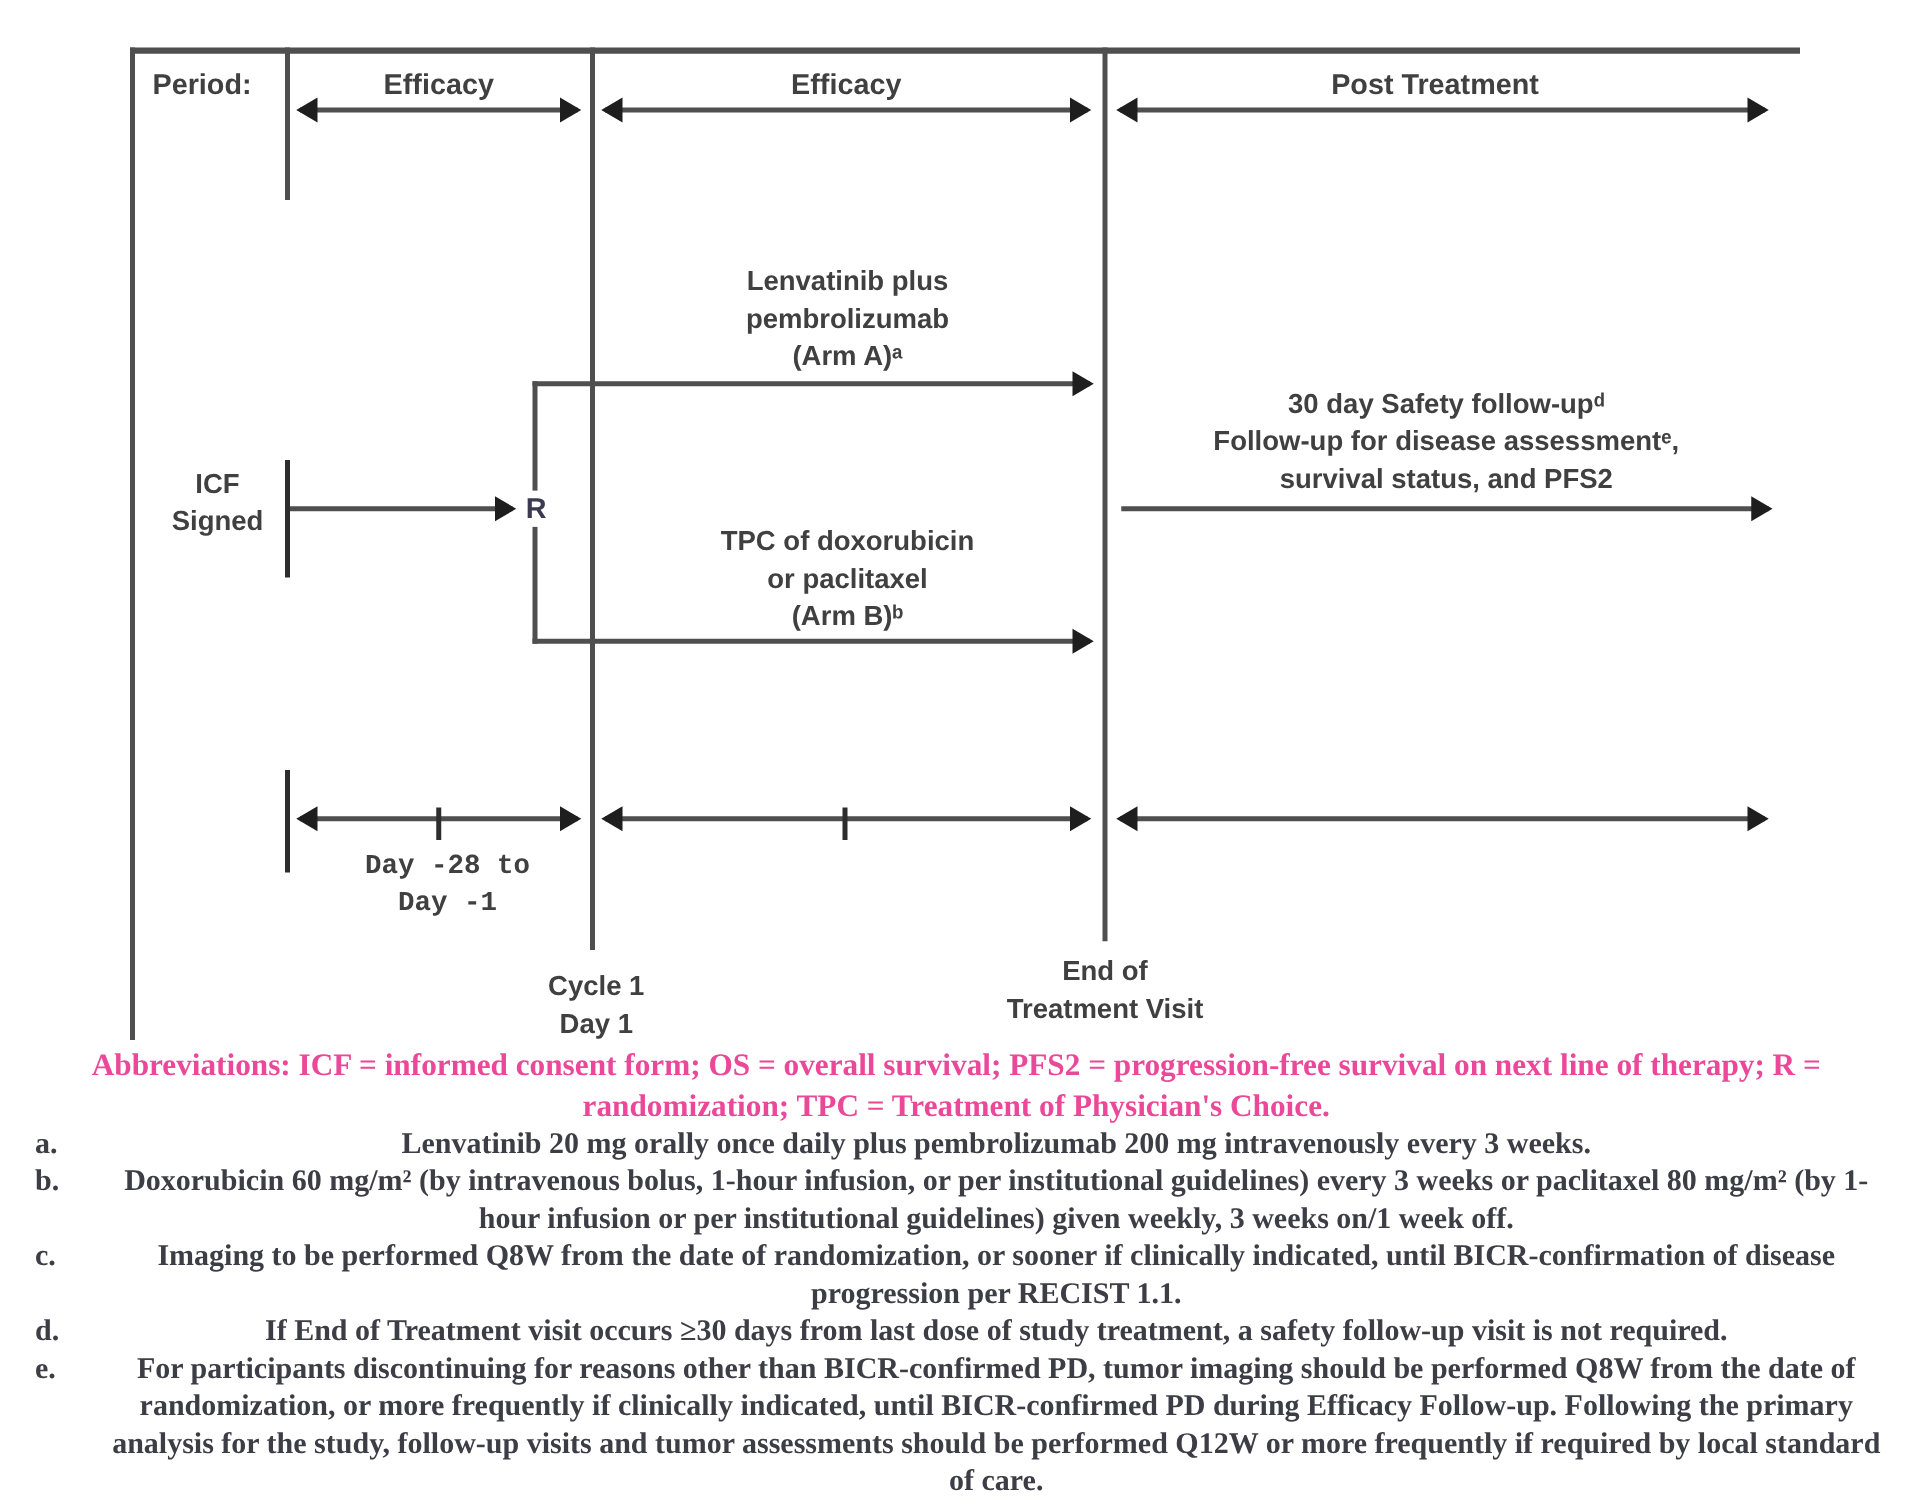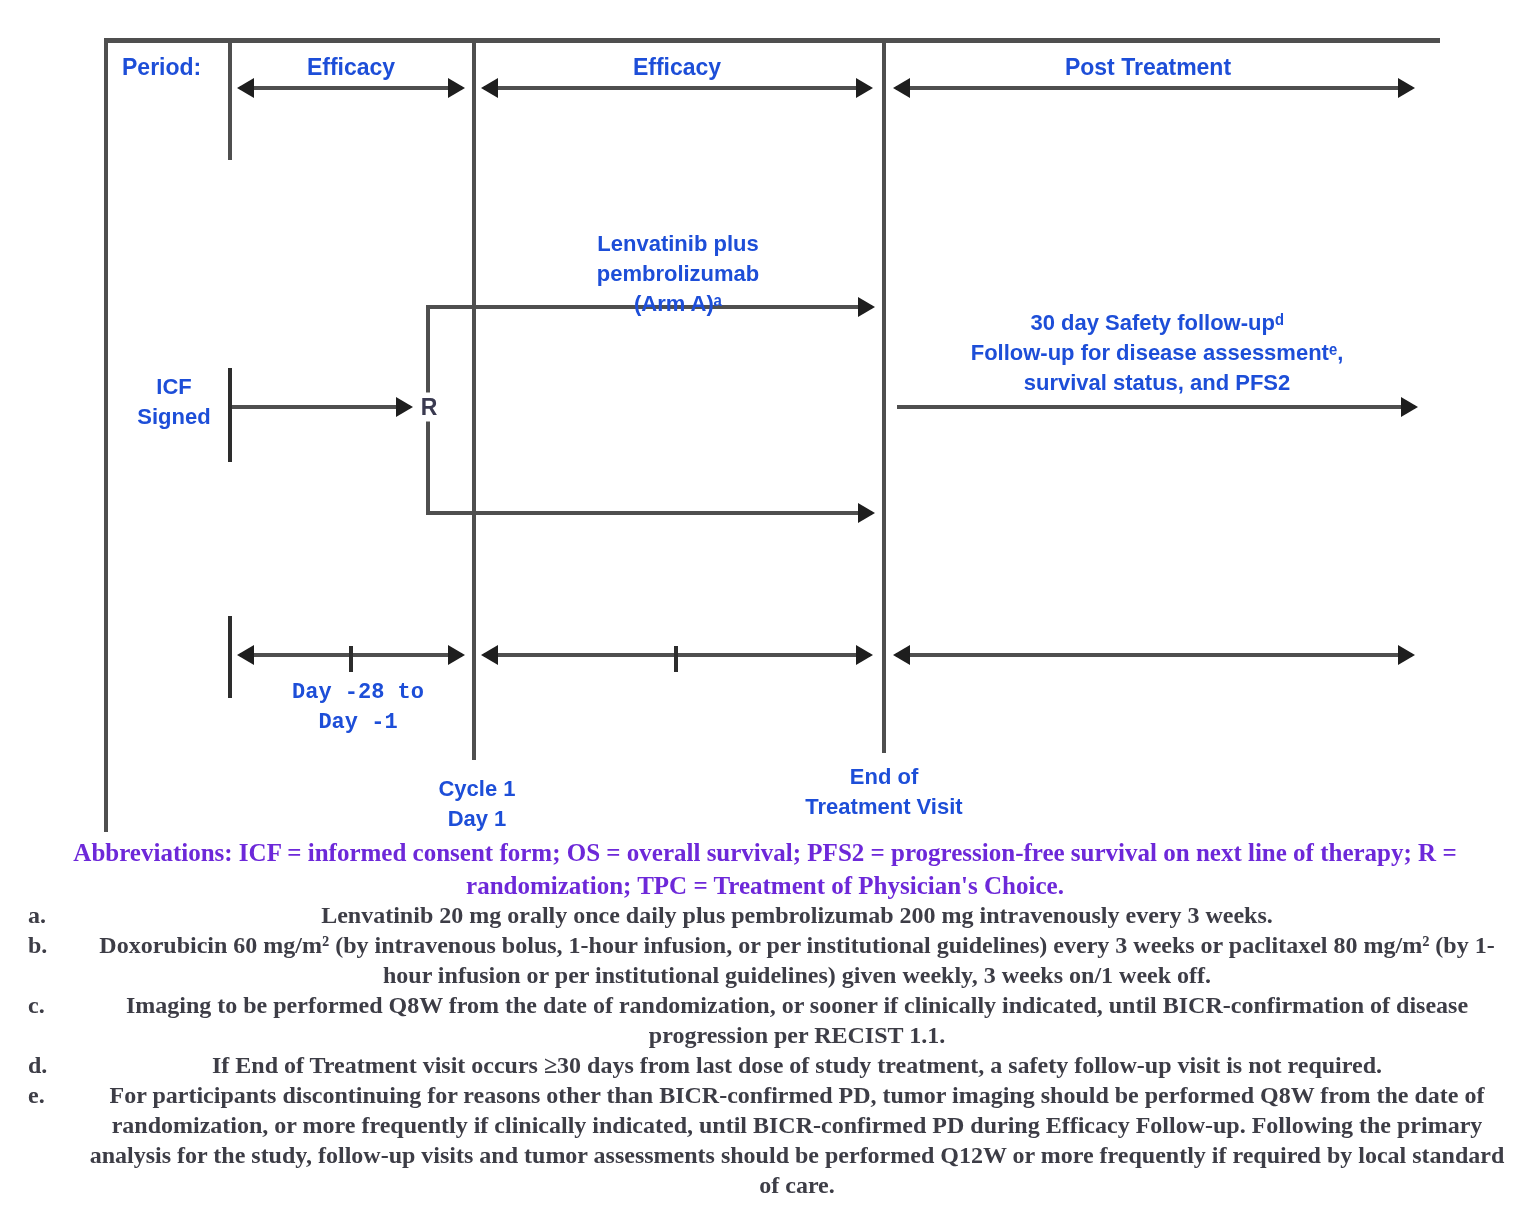--- a/index.html
+++ b/index.html
@@ -23,34 +23,34 @@
   }
   .h-arrow.head-l::before{
     content:"";position:absolute;left:-3px;top:-8px;
     border-right:17px solid #1e1e1e;
     border-top:10px solid transparent;
     border-bottom:10px solid transparent;
   }
   .tick{position:absolute;width:4px;background:#2d2d2d;}
   
   .dlabel{
-    position:absolute;color:#1d4ed8;font-weight:bold;
+    position:absolute;color:#404040;font-weight:bold;
     font-size:22px;line-height:30px;white-space:pre-line;text-align:center;
   }
   .center{transform:translateX(-50%);}
   .r-badge{
     position:absolute;transform:translate(-50%,-50%);
     background:#ffffff;color:#3a3a50;font-weight:bold;font-size:23px;
     padding:1px 3px;
   }
   
   .abbrev{
     position:absolute;left:55px;top:836px;width:1420px;
     font-family:"Liberation Serif","DejaVu Serif",serif;
-    font-weight:bold;color:#6d28d9;font-size:25px;line-height:33px;
+    font-weight:bold;color:#ec4899;font-size:25px;line-height:33px;
     text-align:center;
   }
   .footnotes{
     position:absolute;left:28px;top:900px;width:1478px;
     font-family:"Liberation Serif","DejaVu Serif",serif;
     font-weight:bold;color:#3d3d46;font-size:24px;line-height:30px;
   }
   .fn-item{display:flex;align-items:flex-start;}
   .fn-marker{width:60px;flex:0 0 60px;}
   .fn-text{flex:1;text-align:center;}
@@ -78,23 +78,26 @@
   <div class="tick" style="left:228px;top:368px;height:94px;"></div>
   <div class="dlabel center" style="left:174px;top:372px;">ICF
 Signed</div>
   <div class="h-arrow head-r" style="left:232px;top:405px;width:178px;"></div>
 
   <div class="v-line" style="left:426px;top:305px;height:210px;"></div>
   <div class="h-arrow head-r" style="left:426px;top:305px;width:446px;"></div>
   <div class="h-arrow head-r" style="left:426px;top:511px;width:446px;"></div>
   <div class="r-badge" style="left:429px;top:407px;">R</div>
 
-  <div class="dlabel center" style="left:678px;top:210px;margin-top:19px;">Lenvatinib plus
+  <div class="dlabel center" style="left:678px;top:210px;">Lenvatinib plus
 pembrolizumab
 (Arm A)ᵃ</div>
+  <div class="dlabel center" style="left:678px;top:418px;">TPC of doxorubicin
+or paclitaxel
+(Arm B)ᵇ</div>
 
   <div class="dlabel center" style="left:1157px;top:308px;">30 day Safety follow-upᵈ
 Follow-up for disease assessmentᵉ,
 survival status, and PFS2</div>
   <div class="h-arrow head-r" style="left:897px;top:405px;width:518px;"></div>
 
   <div class="tick" style="left:228px;top:616px;height:82px;"></div>
   <div class="h-arrow head-l head-r" style="left:240px;top:653px;width:222px;"></div>
   <div class="tick" style="left:349px;top:646px;height:26px;"></div>
   <div class="h-arrow head-l head-r" style="left:484px;top:653px;width:386px;"></div>

